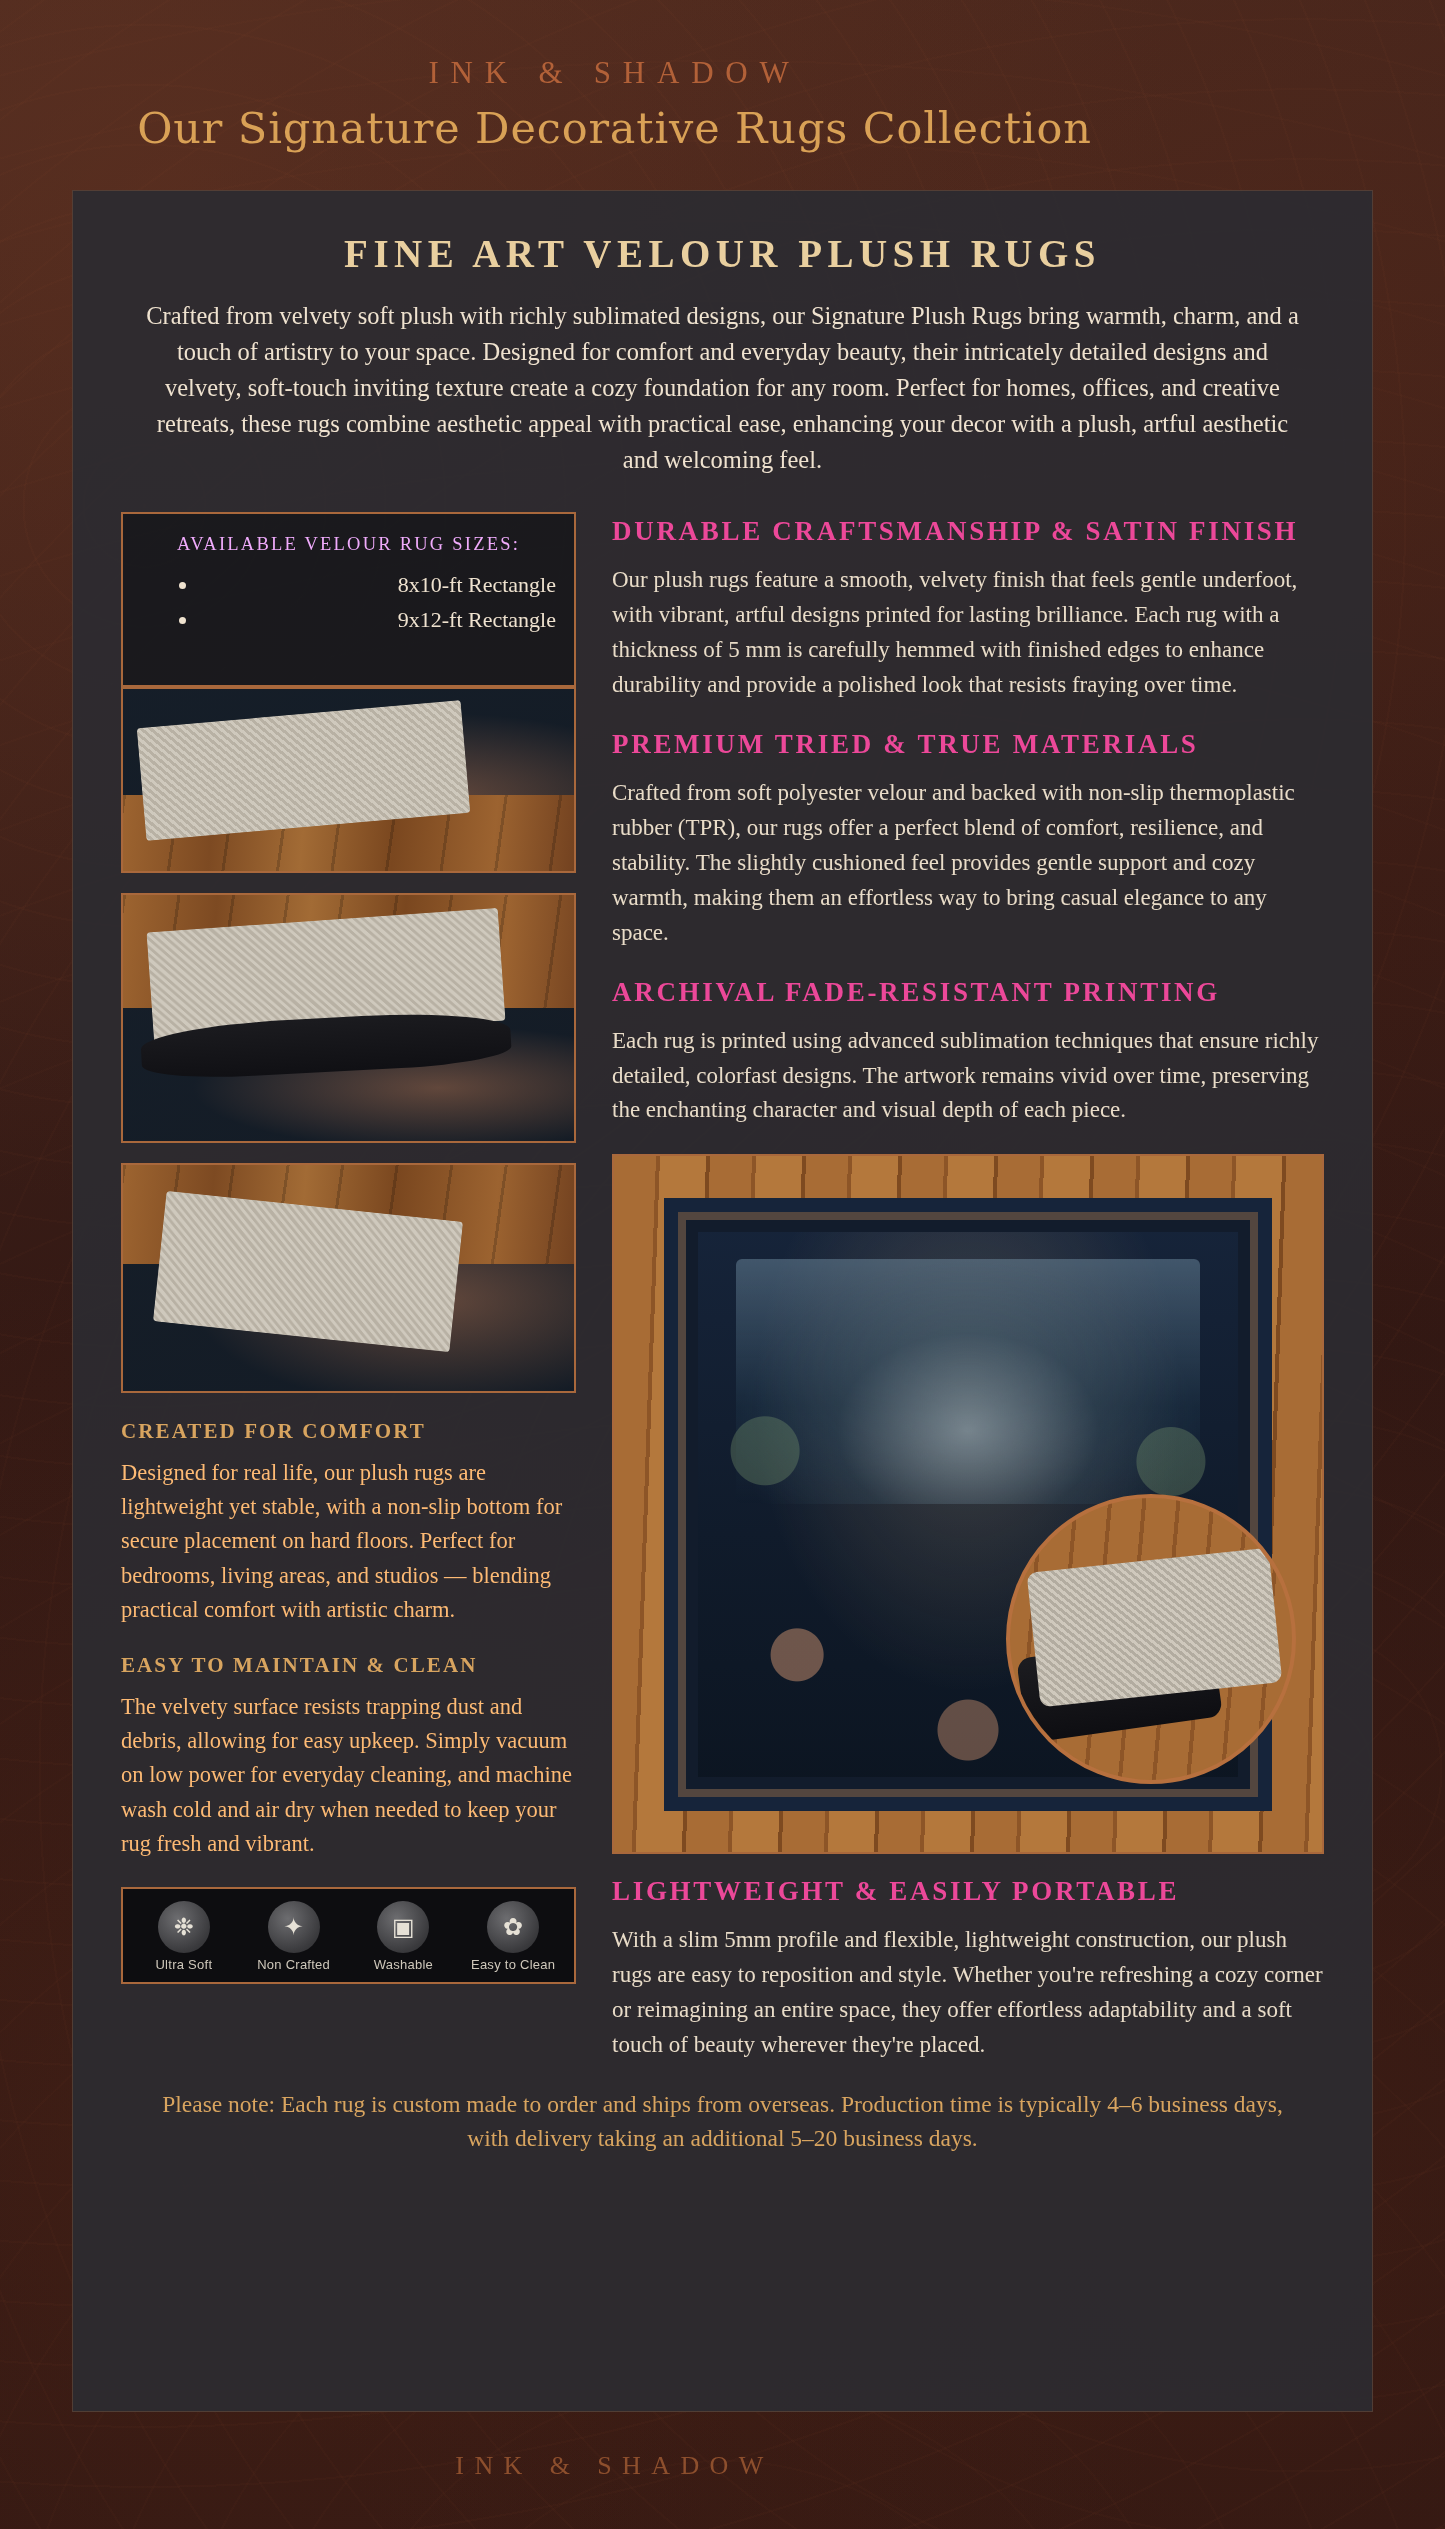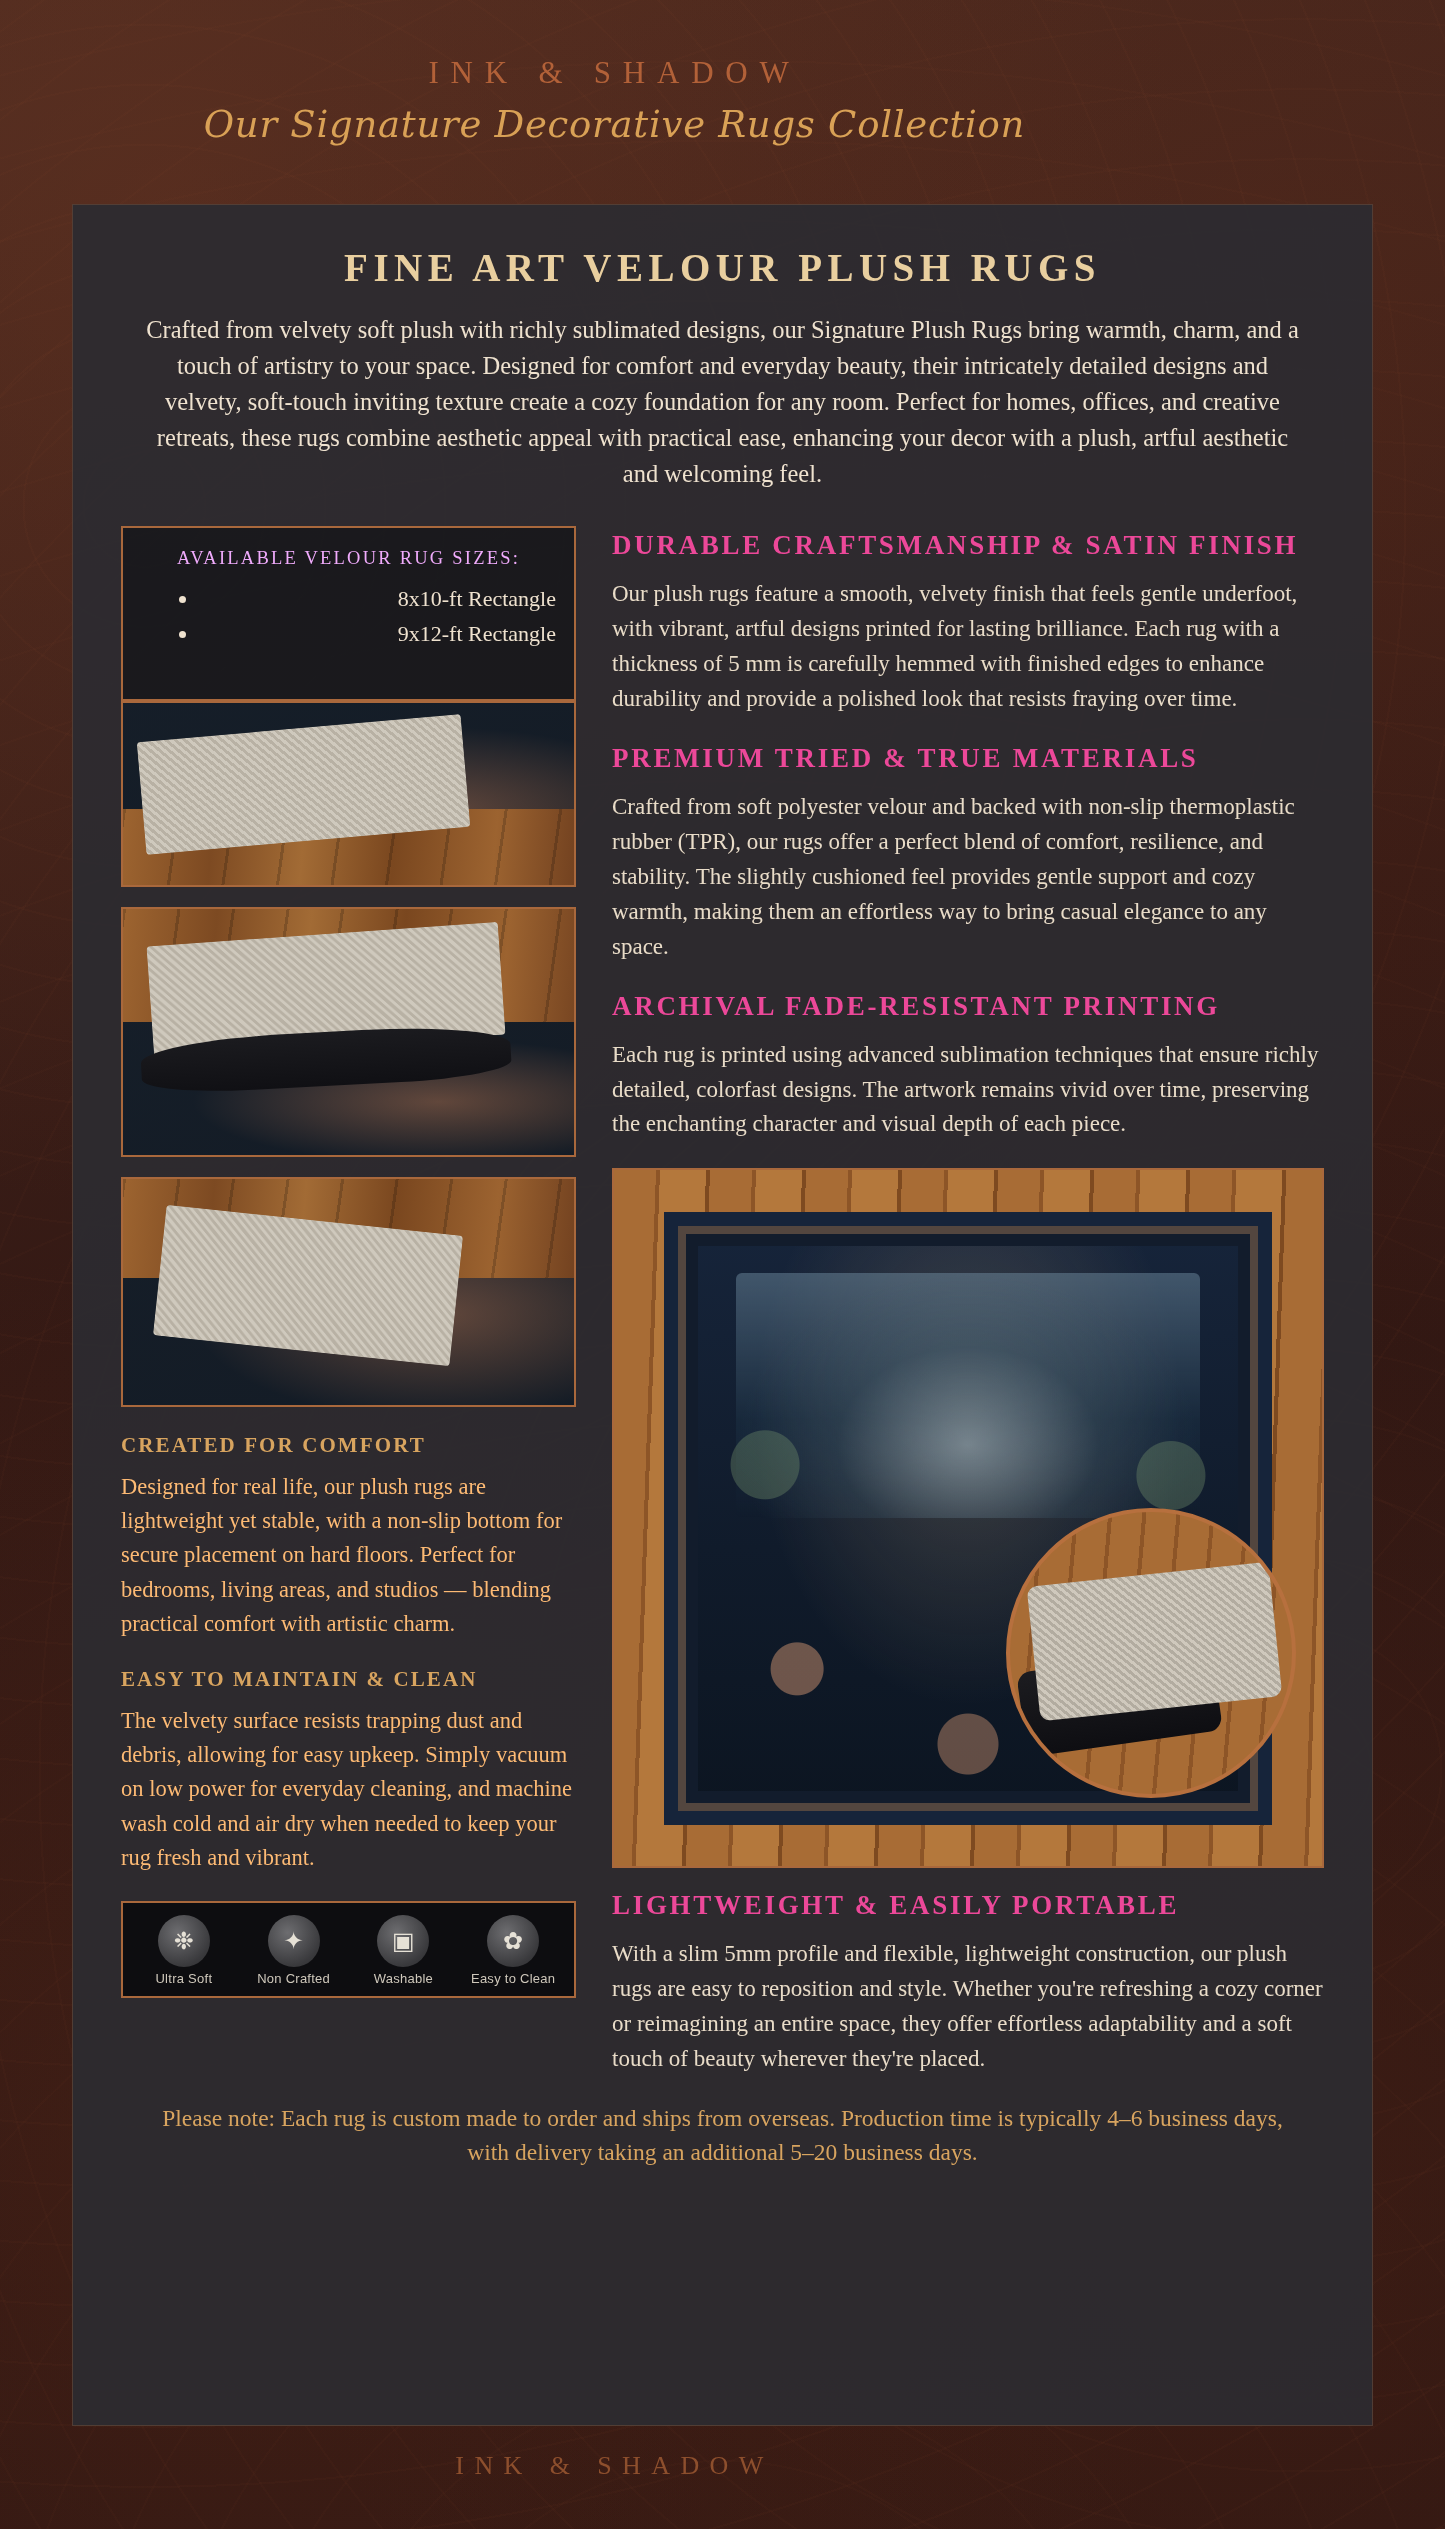--- a/index.html
+++ b/index.html
@@ -41,32 +41,31 @@
     letter-spacing: 0.38em;
     font-size: 31px;
     color: #b8643a;
     font-family: "Liberation Serif", serif;
     text-transform: uppercase;
     opacity: 0.95;
   }
   .brand-script {
     text-align:center;
     margin-top: 12px;
-    font-size: 37px;
+    font-size: 43px;
     color: #d9a156;
     font-family: "DejaVu Serif", serif;
-    font-style: italic;
     letter-spacing: 0.02em;
   }
 
   
   .card {
     position: absolute;
     left: 72px;
-    top: 204px;
+    top: 190px;
     width: 1301px;
     height: 2222px;
     background: rgba(44,43,48,0.93);
     border: 1px solid rgba(190,120,70,0.25);
     padding: 26px 48px 20px 48px;
   }
 
   .headline {
     text-align:center;
     color: #e9cf9f;

